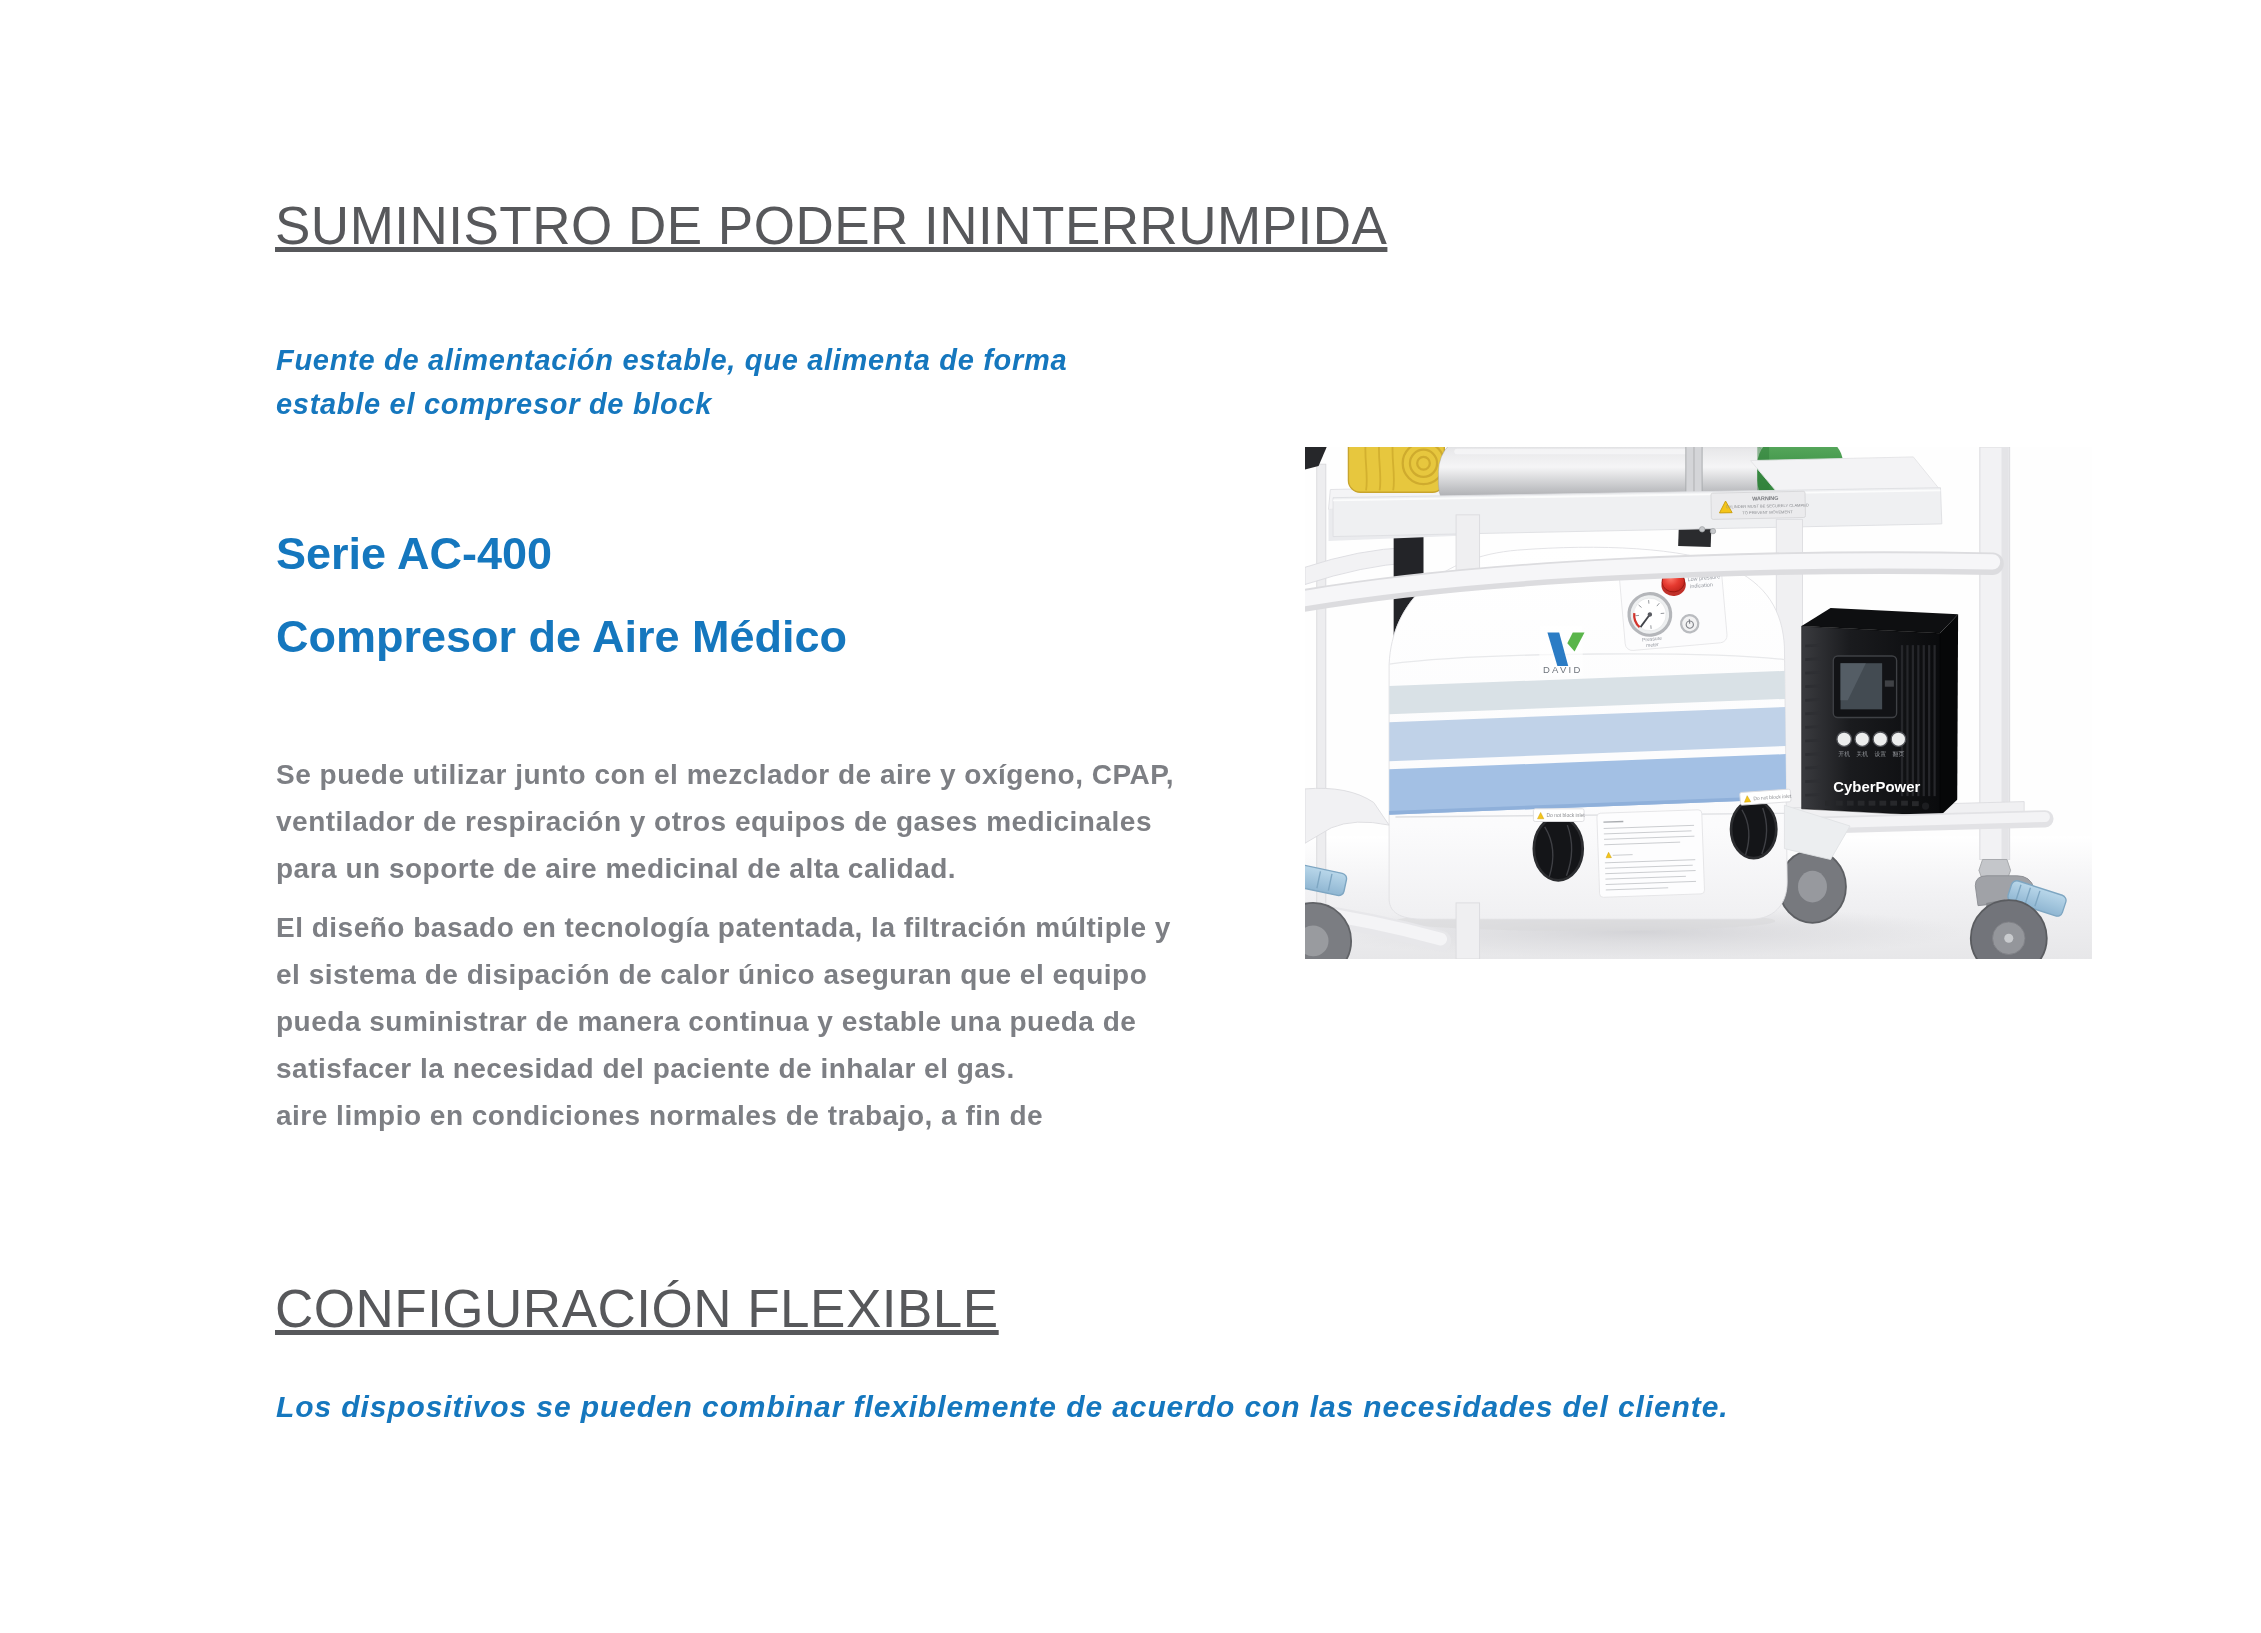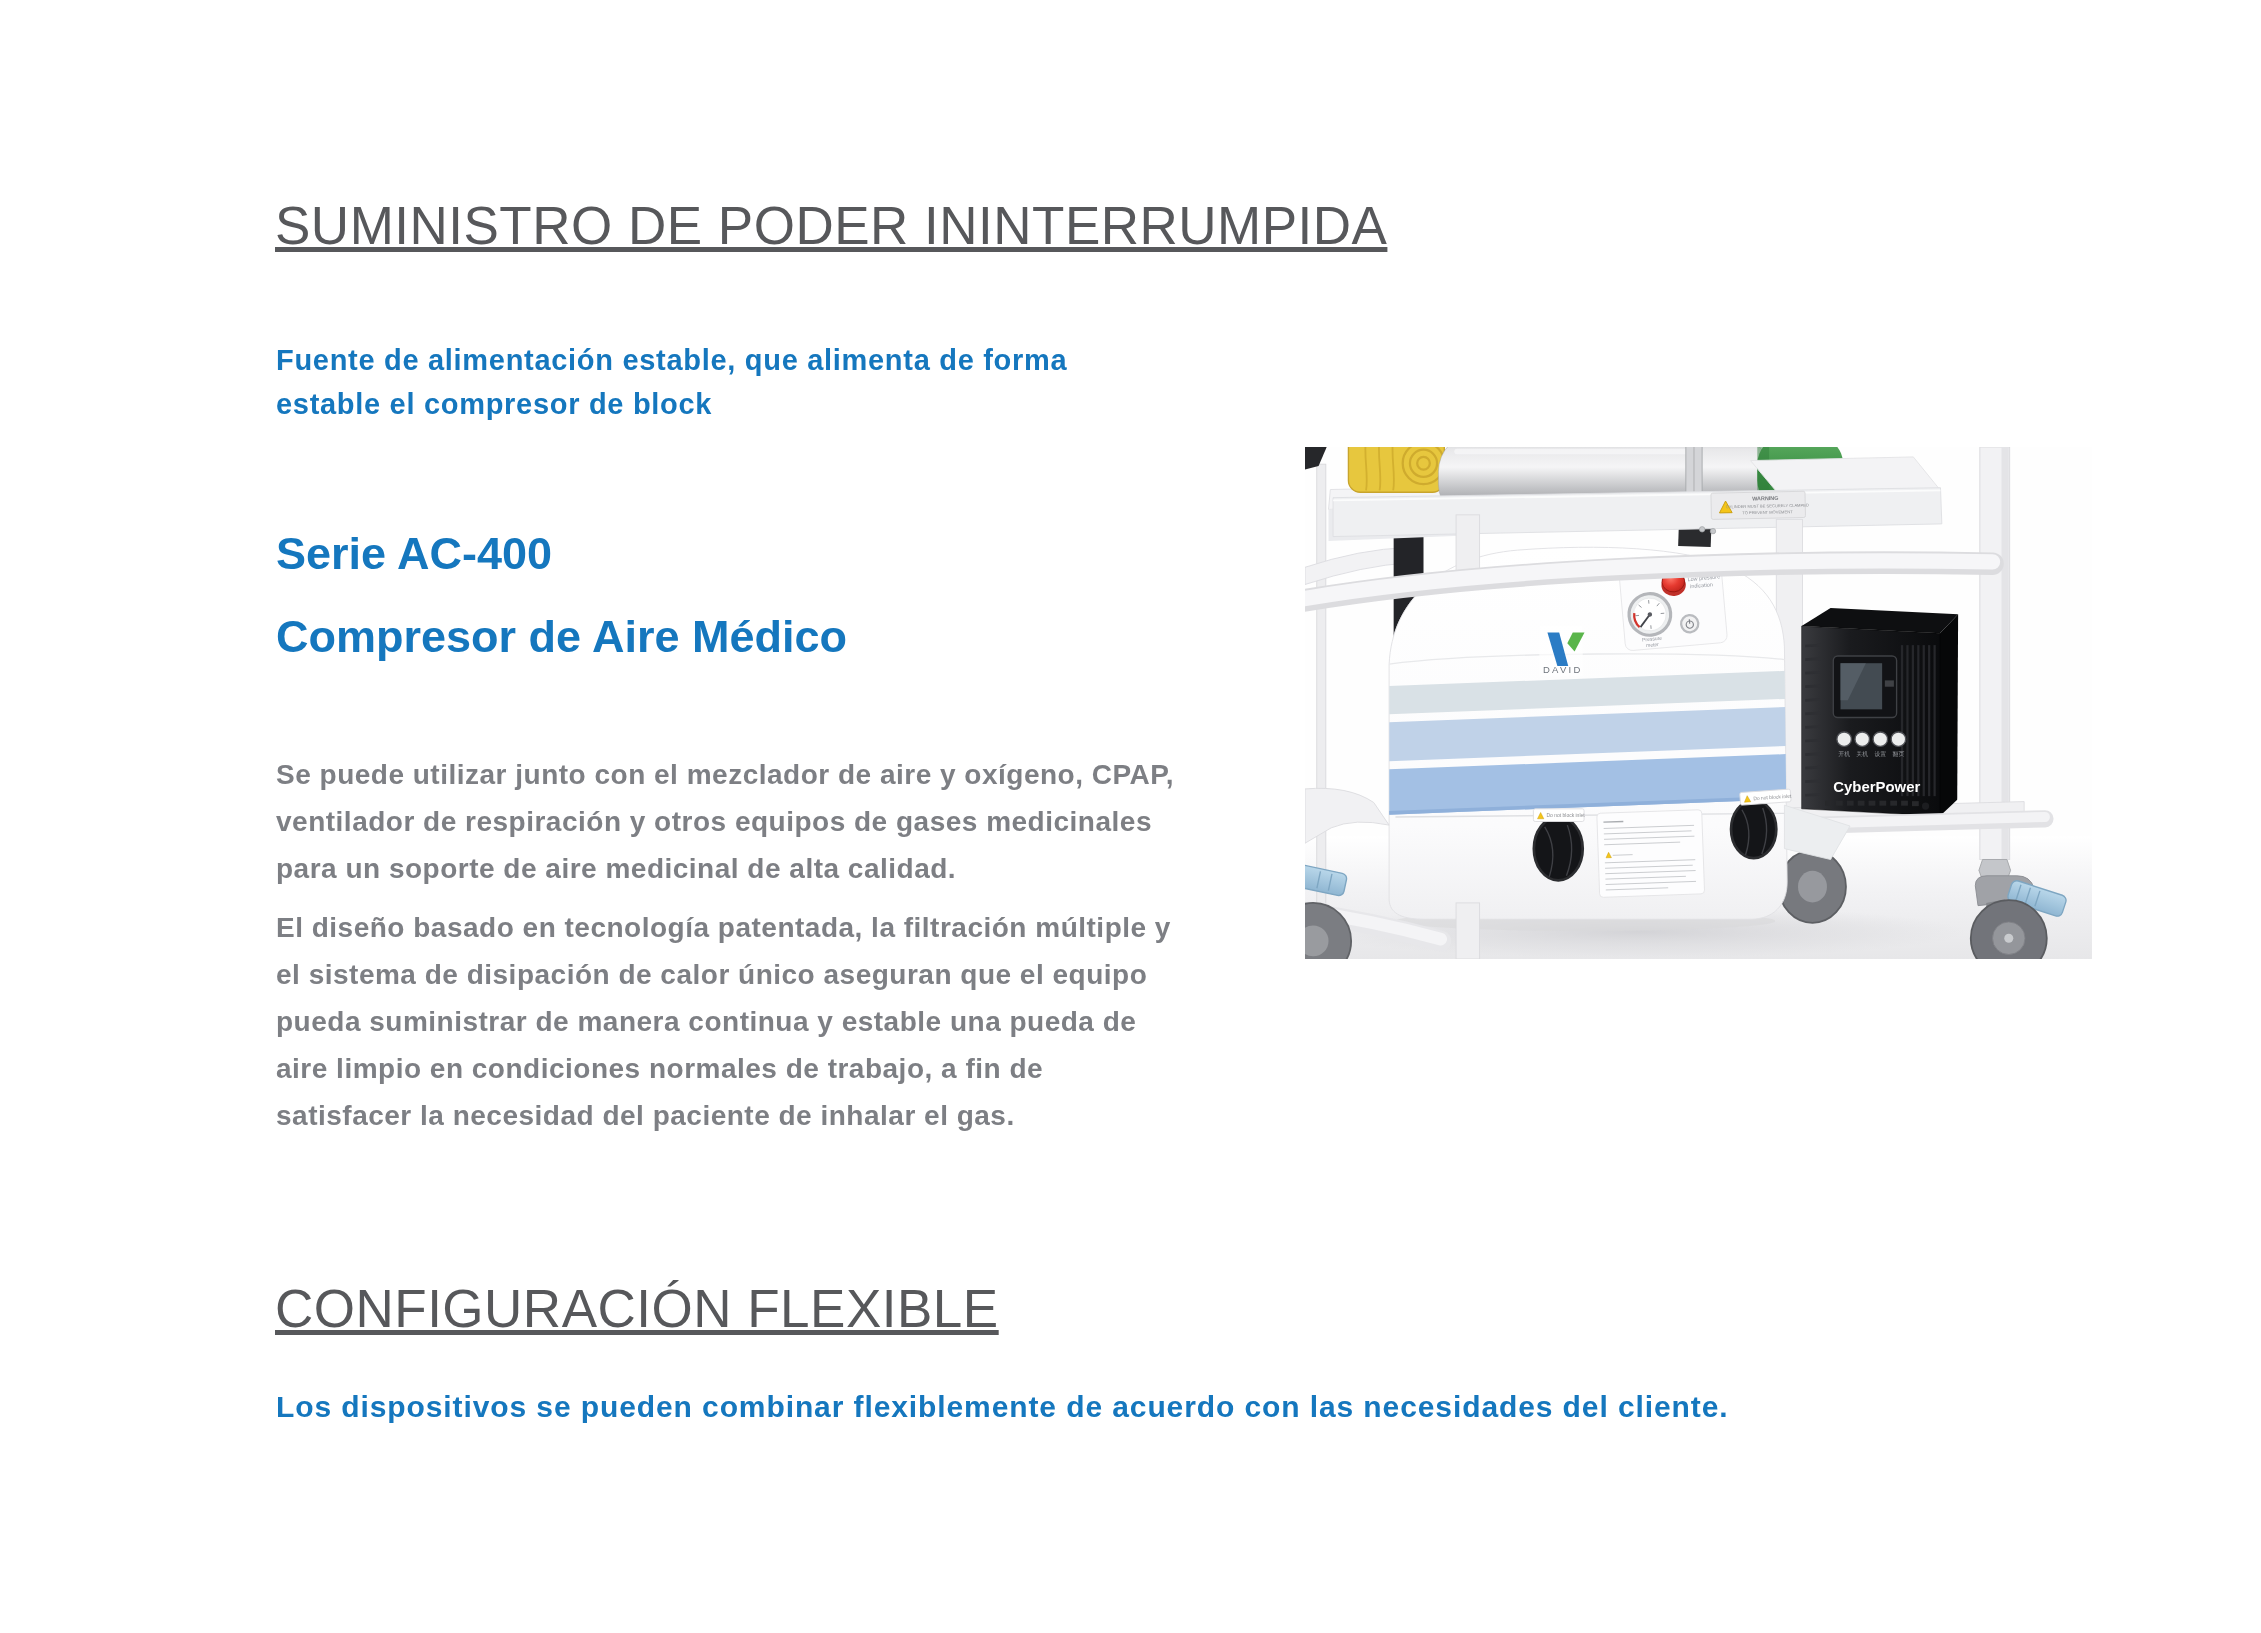--- a/index.html
+++ b/index.html
@@ -1,21 +1,21 @@
 <!DOCTYPE html>
 <html style="font-size:7.2px"><head>
 <meta charset="utf-8">
 <style>
   html,body{margin:0;padding:0;background:#ffffff;}
   .page{position:relative;width:2316px;height:1633px;background:#ffffff;
         font-family:"Liberation Sans",sans-serif;overflow:hidden;}
   .h-title{position:absolute;left:275px;color:#57585b;font-size:53px;font-weight:400;
            letter-spacing:0.5px;white-space:nowrap;text-decoration:underline;}
   .lead{position:absolute;left:276px;color:#1577be;font-size:29px;font-weight:bold;
-        line-height:44px;letter-spacing:0.7px;white-space:nowrap;}
+        line-height:44px;letter-spacing:0.7px;white-space:nowrap;font-style:italic;}
   .series{position:absolute;left:276px;color:#1577be;font-size:45px;font-weight:bold;
           white-space:nowrap;}
   .body-par{position:absolute;left:276px;color:#7d7f84;font-size:28px;font-weight:700;
             line-height:47px;letter-spacing:0.5px;white-space:nowrap;}
   .photo{position:absolute;left:1305px;top:447px;width:787px;height:512px;}
   .photo svg{display:block;width:100%;height:100%;font-family:"Liberation Sans",sans-serif;}
 </style>
 </head>
 <body>
 
@@ -34,22 +34,22 @@
   <div class="body-par" style="top:751px">
     <div>Se puede utilizar junto con el mezclador de aire y oxígeno, CPAP,</div>
     <div>ventilador de respiración y otros equipos de gases medicinales</div>
     <div>para un soporte de aire medicinal de alta calidad.</div>
   </div>
 
   <div class="body-par" style="top:904px">
     <div>El diseño basado en tecnología patentada, la filtración múltiple y</div>
     <div>el sistema de disipación de calor único aseguran que el equipo</div>
     <div>pueda suministrar de manera continua y estable una pueda de</div>
+    <div>satisfacer la necesidad del paciente de inhalar el gas.</div>
     <div>aire limpio en condiciones normales de trabajo, a fin de</div>
-    <div>satisfacer la necesidad del paciente de inhalar el gas.</div>
   </div>
 
   <div class="h-title" style="top:1278px">CONFIGURACIÓN FLEXIBLE</div>
   <div class="lead" style="top:1385px;font-size:30px;letter-spacing:0.9px">Los dispositivos se pueden combinar flexiblemente de acuerdo con las necesidades del cliente.</div>
 
   <div class="photo">
     <svg viewBox="0 0 1740 1132" preserveAspectRatio="none">
       <defs>
         <linearGradient id="floorG" x1="0" y1="0" x2="0" y2="1">
           <stop offset="0" stop-color="#ffffff"></stop>

